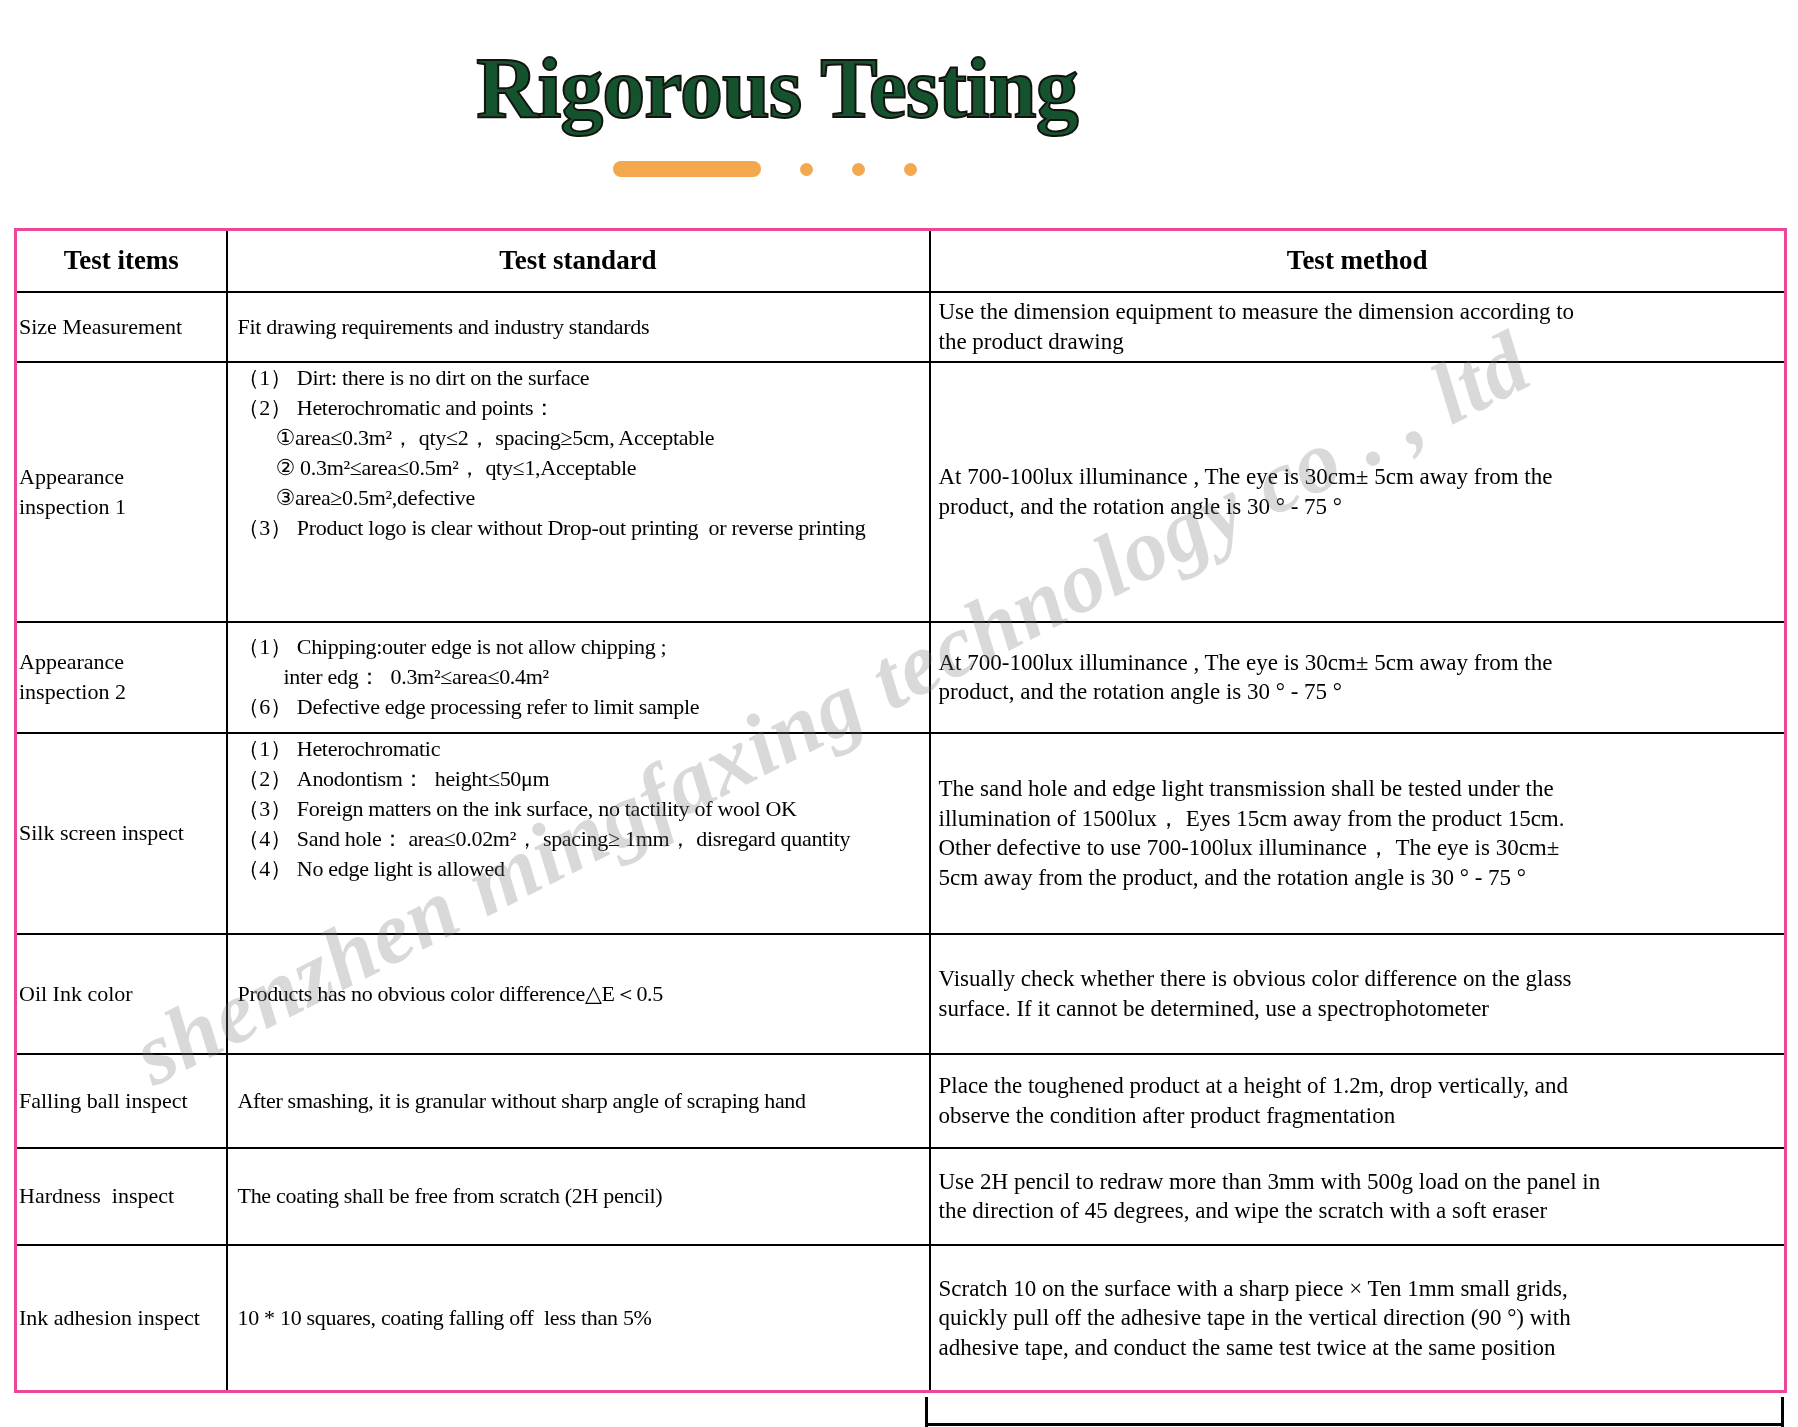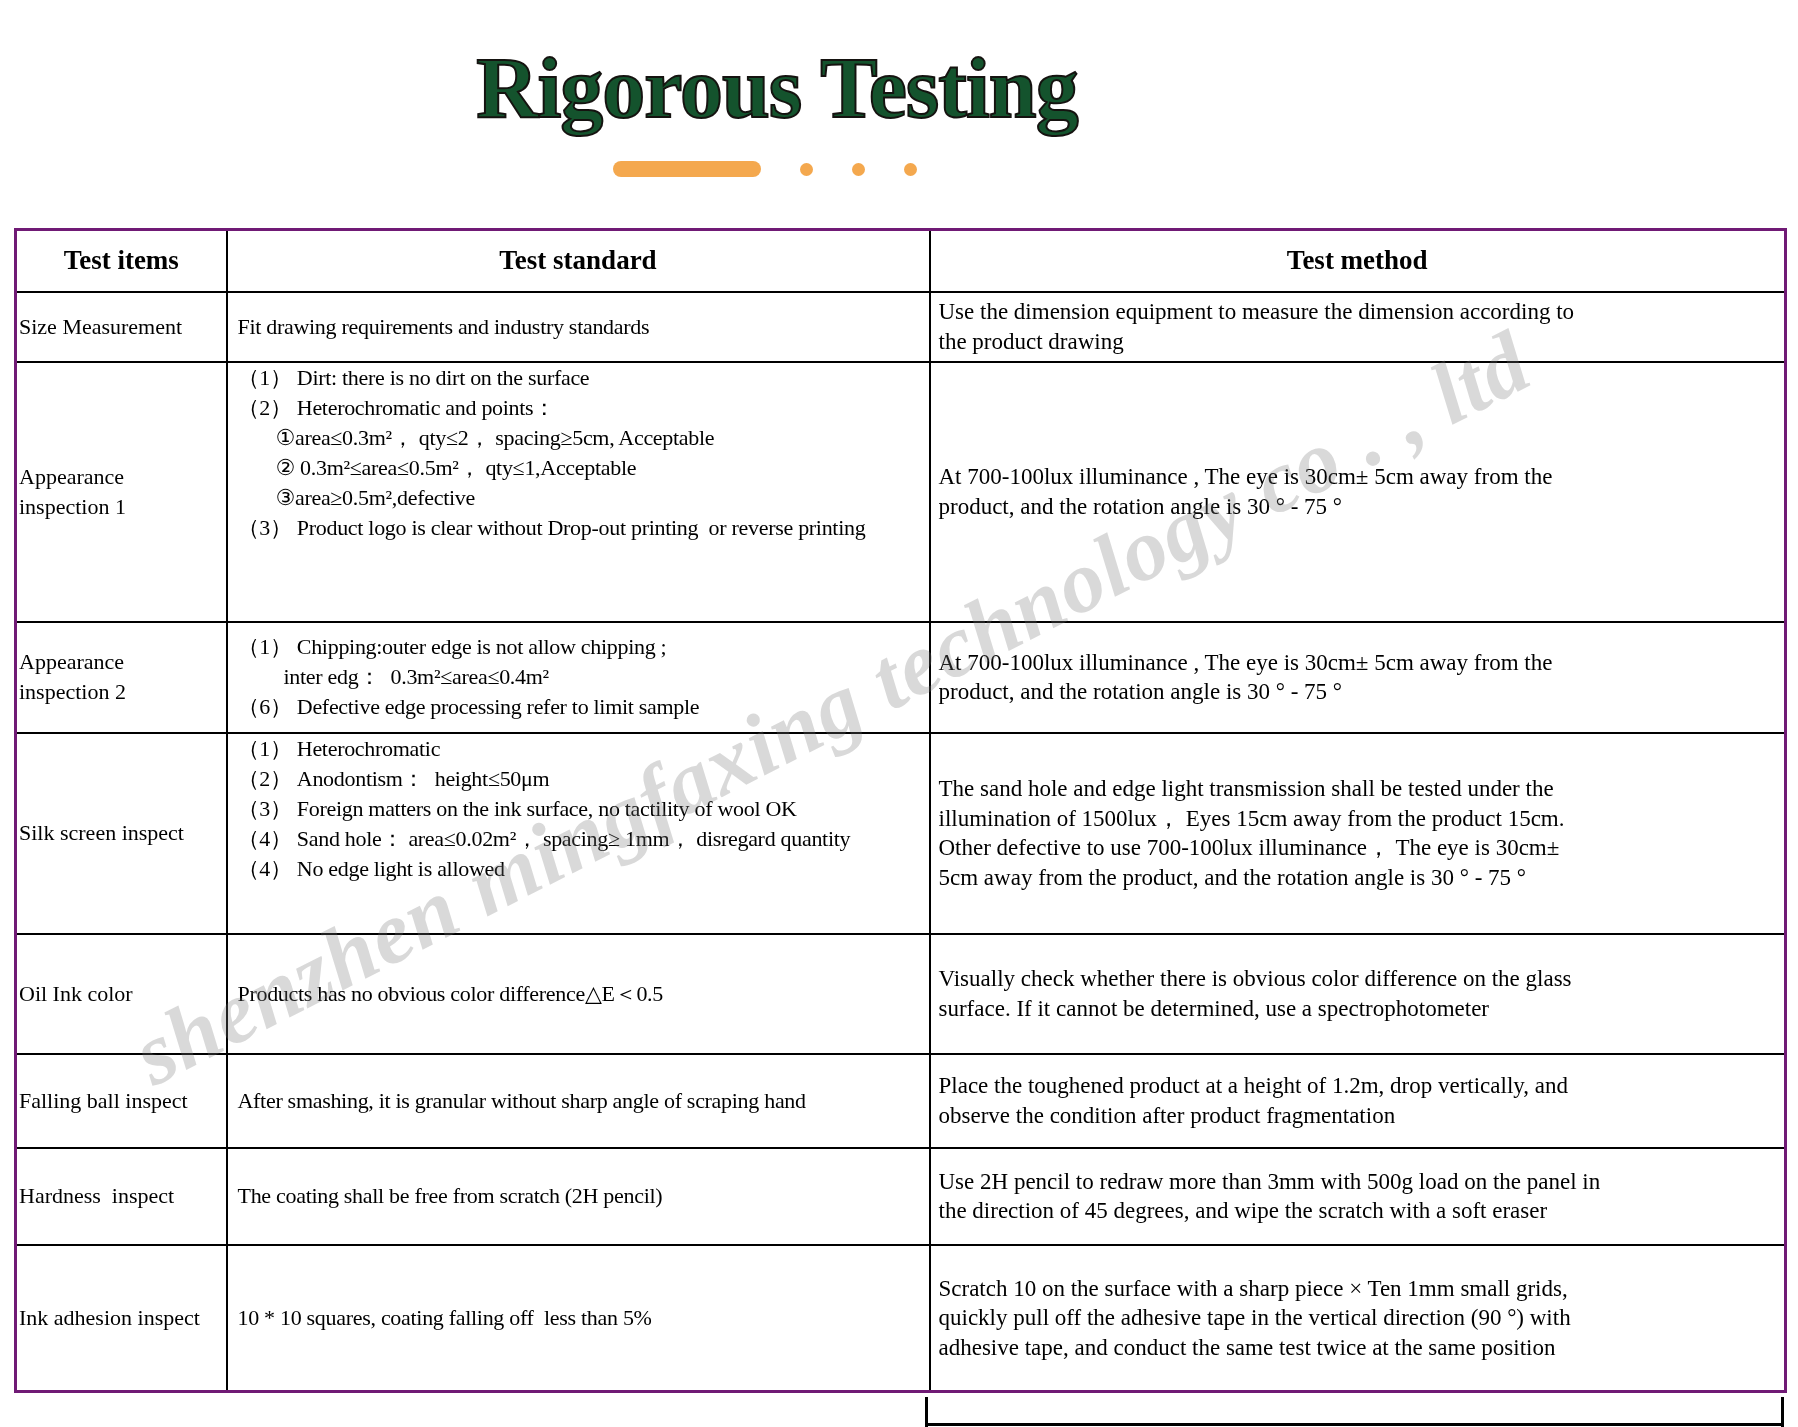--- a/index.html
+++ b/index.html
@@ -29,21 +29,21 @@
     position:absolute; left:140px; top:1010px;
     transform:rotate(-27deg); transform-origin:0 50%;
     font-size:88px; font-style:italic; font-weight:bold;
     color:rgba(120,120,120,0.28);
     white-space:nowrap; letter-spacing:1px;
     pointer-events:none; z-index:5;
   }
   table.testing {
     position:absolute; left:14px; top:228px; width:1770px;
     border-collapse:collapse; table-layout:fixed;
-    border:3px solid #701a75; z-index:2; background:transparent;
+    border:3px solid #ec4899; z-index:2; background:transparent;
   }
   .testing th, .testing td { border:2px solid #000; vertical-align:middle; overflow:hidden; }
   .testing th {
     font-size:27px; font-weight:bold; text-align:center;
     font-family:"Liberation Serif", serif;
   }
   td.item { font-size:22px; line-height:30px; padding:2px; }
   .iline { white-space:pre; }
   td.std  {
     font-size:22px; line-height:30px; padding:4px 4px 4px 10px;

